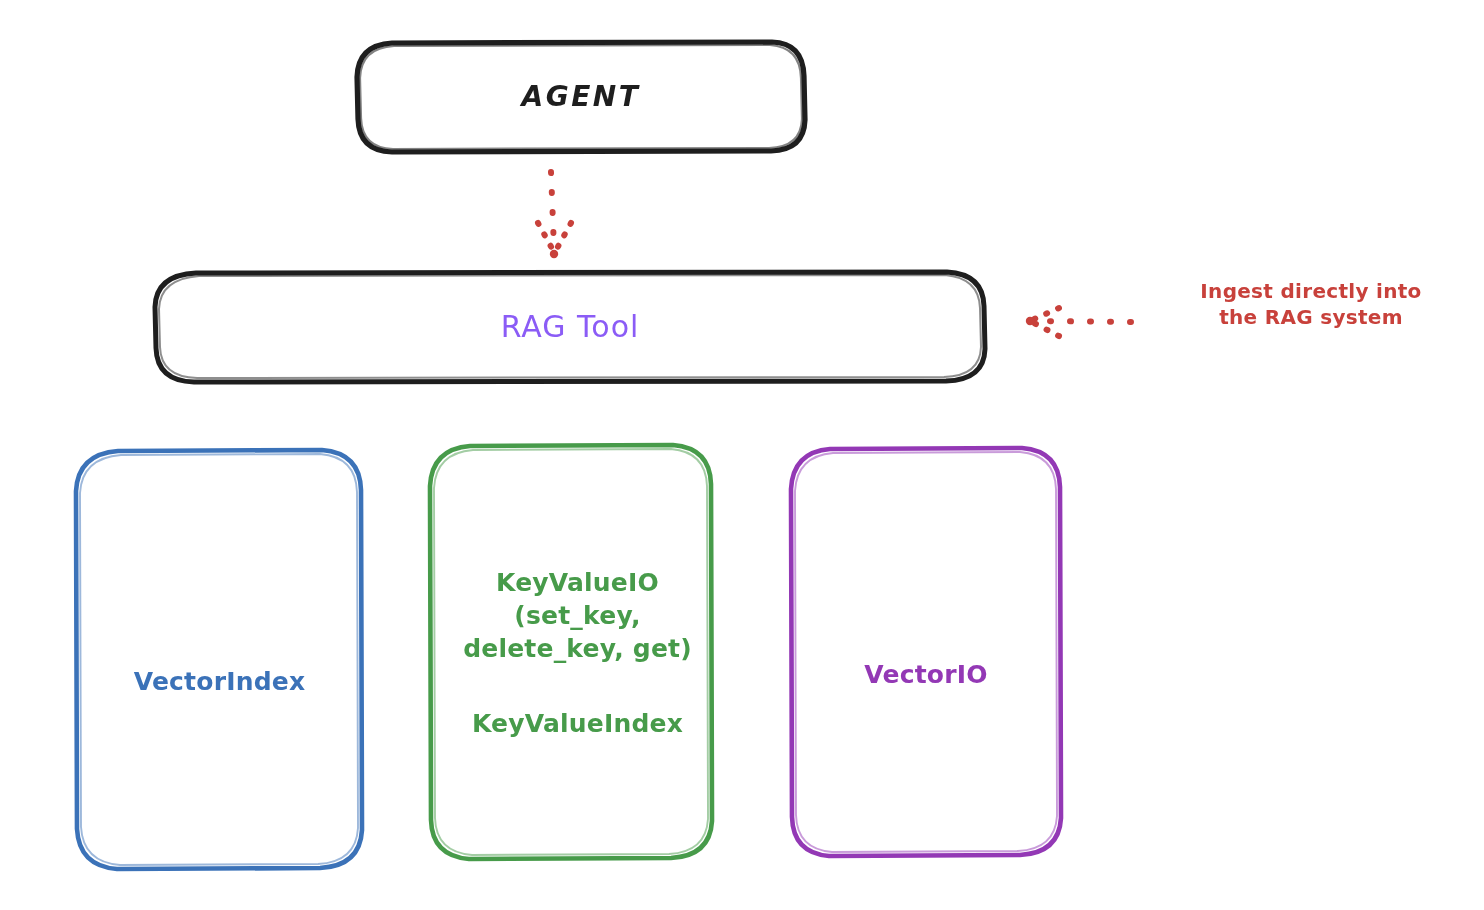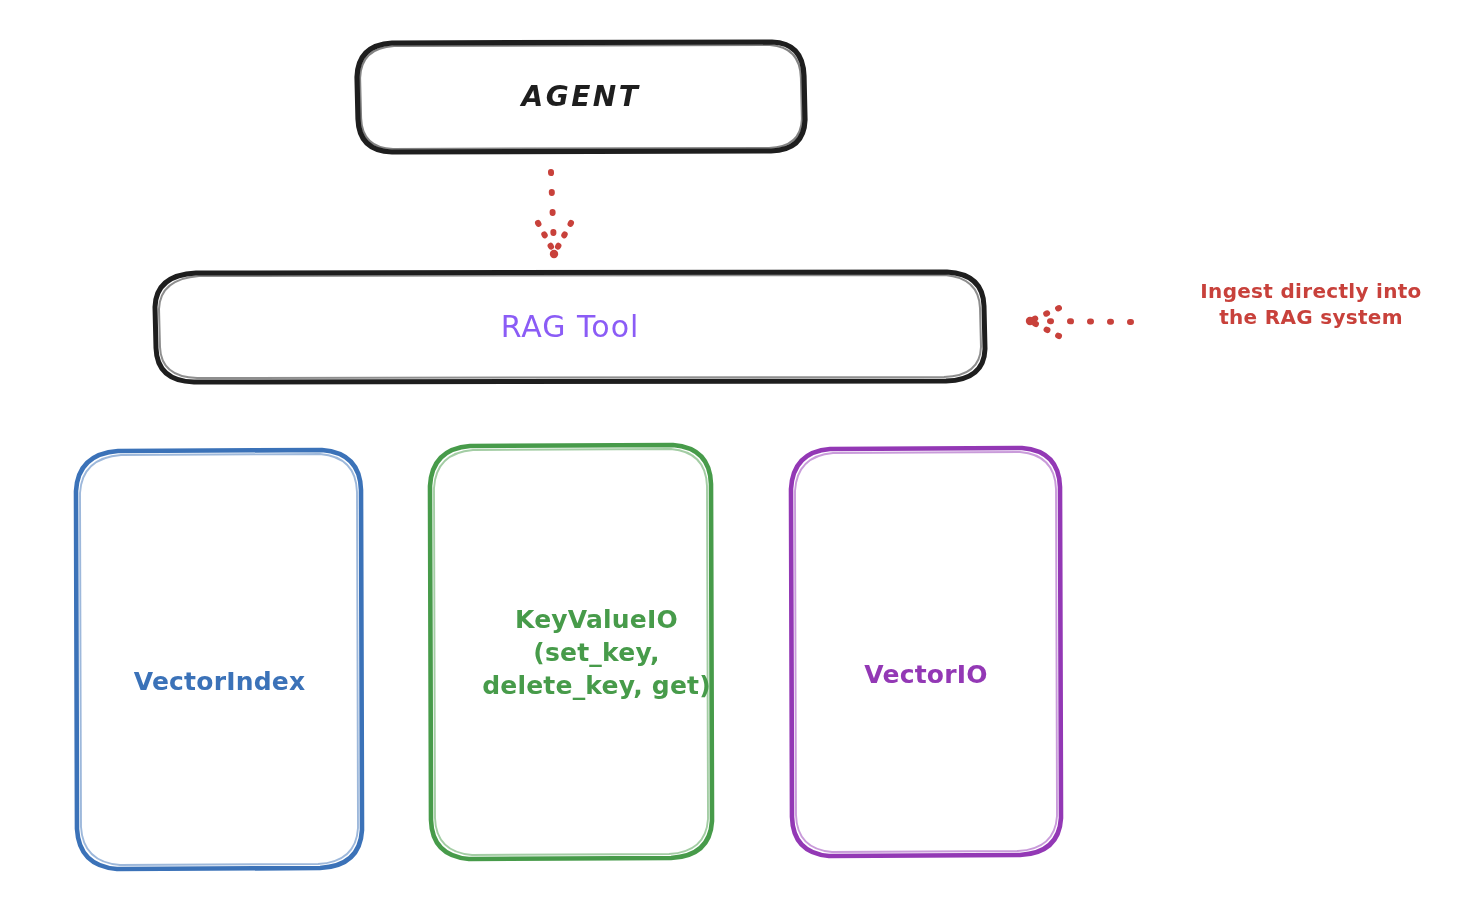--- a/index.html
+++ b/index.html
@@ -70,21 +70,21 @@
   }
 
   
   #node-vector {
     left: 76px;
     top: 450px;
     width: 287px;
     height: 419px;
   }
   #node-keyvalue {
-    left: 455px;
+    left: 436px;
     top: 445px;
     width: 283px;
     height: 414px;
   }
   #node-relational {
     left: 791px;
     top: 448px;
     width: 270px;
     height: 408px;
   }
@@ -180,20 +180,21 @@
 </div>
 
 <div class="node" id="node-vector">
   <div class="io-sub">VectorIndex</div>
 </div>
 
 <div class="node" id="node-keyvalue">
   <div class="io-label">KeyValueIO
 (set_key,
 delete_key, get)</div>
+  <div class="io-sub">KeyValueIndex</div>
 </div>
 
 <div class="node" id="node-relational">
   <div class="io-sub">VectorIO</div>
 </div>
 
 <div id="annotation">
   <div class="ann-text">Ingest directly into
 the RAG system</div>
 </div>

